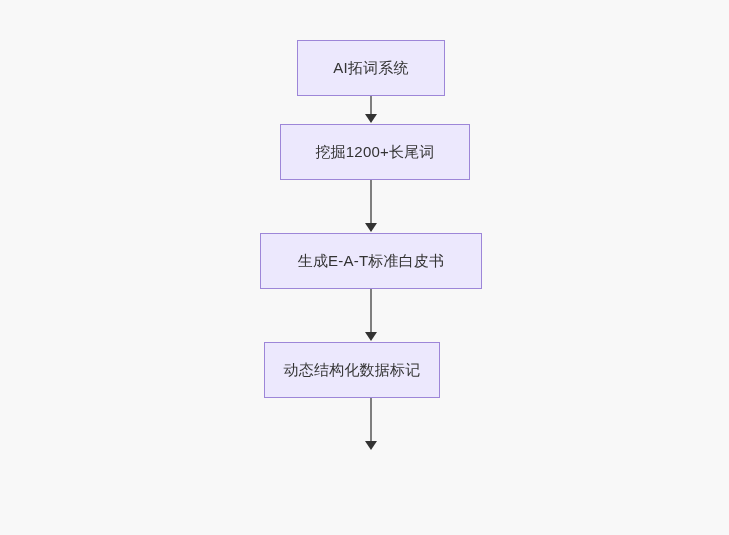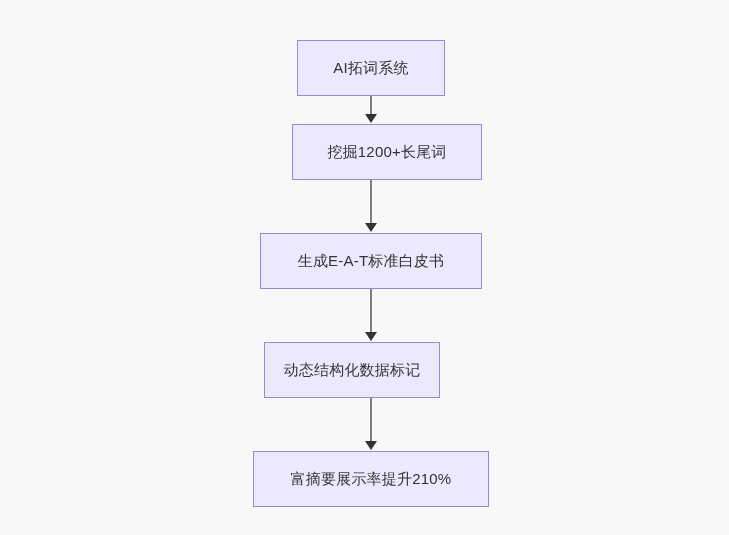--- a/index.html
+++ b/index.html
@@ -63,29 +63,26 @@
   <div class="edge" style="left:370px; top:289px; height:44px;"></div>
   <div class="arrowhead" style="left:365px; top:332px;"></div>
 
   <div class="edge" style="left:370px; top:398px; height:44px;"></div>
   <div class="arrowhead" style="left:365px; top:441px;"></div>
 
   <div class="node" style="left:297px; top:14px; width:148px; height:56px;margin-top:26px;">
     <span class="node-label">AI拓词系统</span>
   </div>
 
-  <div class="node" style="left:292px; top:124px; width:190px; height:56px;">
+  <div class="node" style="left:280px; top:124px; width:190px; height:56px;">
     <span class="node-label">挖掘1200+长尾词</span>
   </div>
 
   <div class="node" style="left:260px; top:233px; width:222px; height:56px;">
     <span class="node-label">生成E-A-T标准白皮书</span>
   </div>
 
   <div class="node" style="left:264px; top:342px; width:176px; height:56px;">
     <span class="node-label">动态结构化数据标记</span>
   </div>
 
-  <div class="node" style="left:253px; top:451px; width:236px; height:56px;">
-    <span class="node-label">富摘要展示率提升210%</span>
-  </div>
 
 </div>
 
 </body></html>

